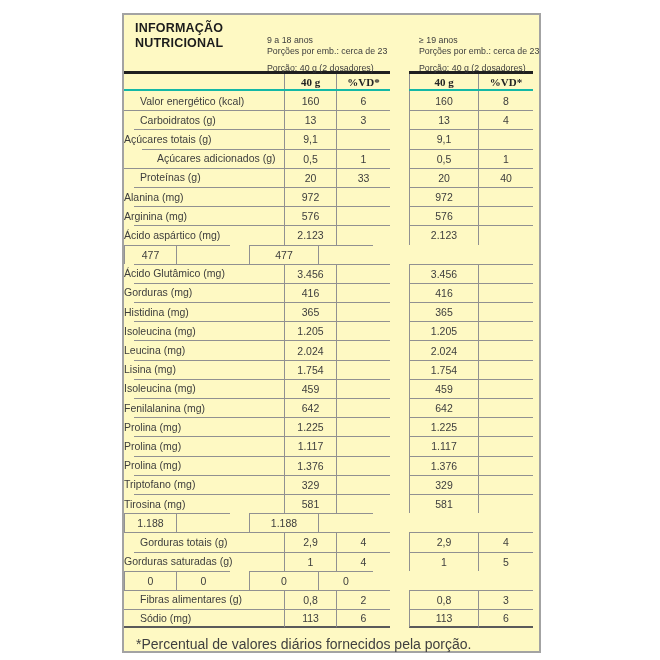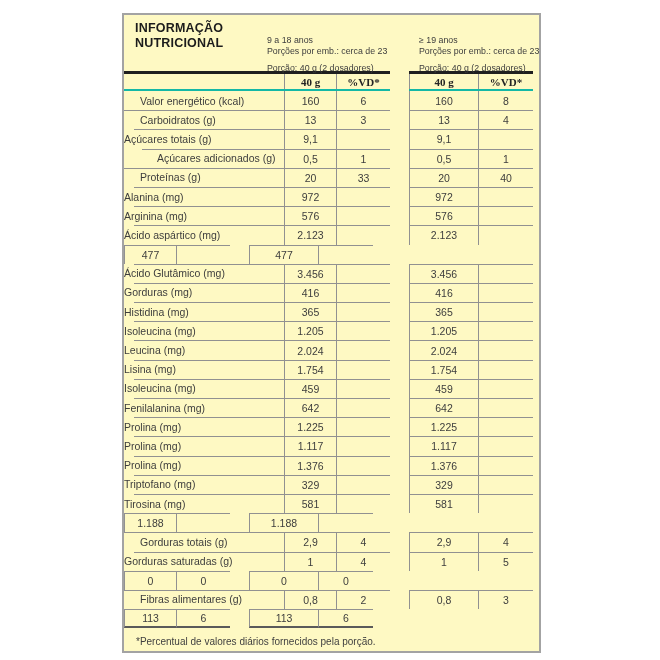--- a/index.html
+++ b/index.html
@@ -41,21 +41,21 @@
   .cell.a2{width:70px;border-left:1px solid #919191;border-right:1px solid #919191;border-top:1px solid #919191;}
   .cell.v2{width:54px;border-top:1px solid #919191;}
   .row:first-child .cell{border-top:none;}
   .row:first-child .cell.lab::before{display:none;}
   .row:last-child .cell:not(.gapc){border-bottom:2px solid #5a5a5a;}
   .ind0 .lab{padding-left:16px;--sep:0px;}
   .ind1 .lab{--sep:10px;}
   .ind2 .lab{padding-left:33px;text-align:right;--sep:18px;}
   .lab span{white-space:nowrap;}
   
-  .footnote{margin-top:8px;margin-left:12px;font-size:10px;color:#3f3f3f;}
+  .footnote{margin-top:8px;margin-left:12px;font-size:14px;color:#3f3f3f;}
 </style>
 </head>
 <body>
 
 <div class="panel">
 
   <div class="hdr">
     <div class="title">
       <div>INFORMAÇÃO</div>
       <div>NUTRICIONAL</div>
@@ -341,20 +341,23 @@
     <div class="cell lab">
           <span>Fibras alimentares (g)</span>
         </div>
     <div class="cell a1">0,8</div>
     <div class="cell v1">2</div>
     <div class="cell gapc"></div>
     <div class="cell a2">0,8</div>
     <div class="cell v2">3</div>
   </div>
       <div class="row ind0">
+    <div class="cell lab">
+          <span>Sódio (mg)</span>
+        </div>
     <div class="cell a1">113</div>
     <div class="cell v1">6</div>
     <div class="cell gapc"></div>
     <div class="cell a2">113</div>
     <div class="cell v2">6</div>
   </div>
     </div>
 
   <div class="footnote">*Percentual de valores diários fornecidos pela porção.</div>
 </div>

